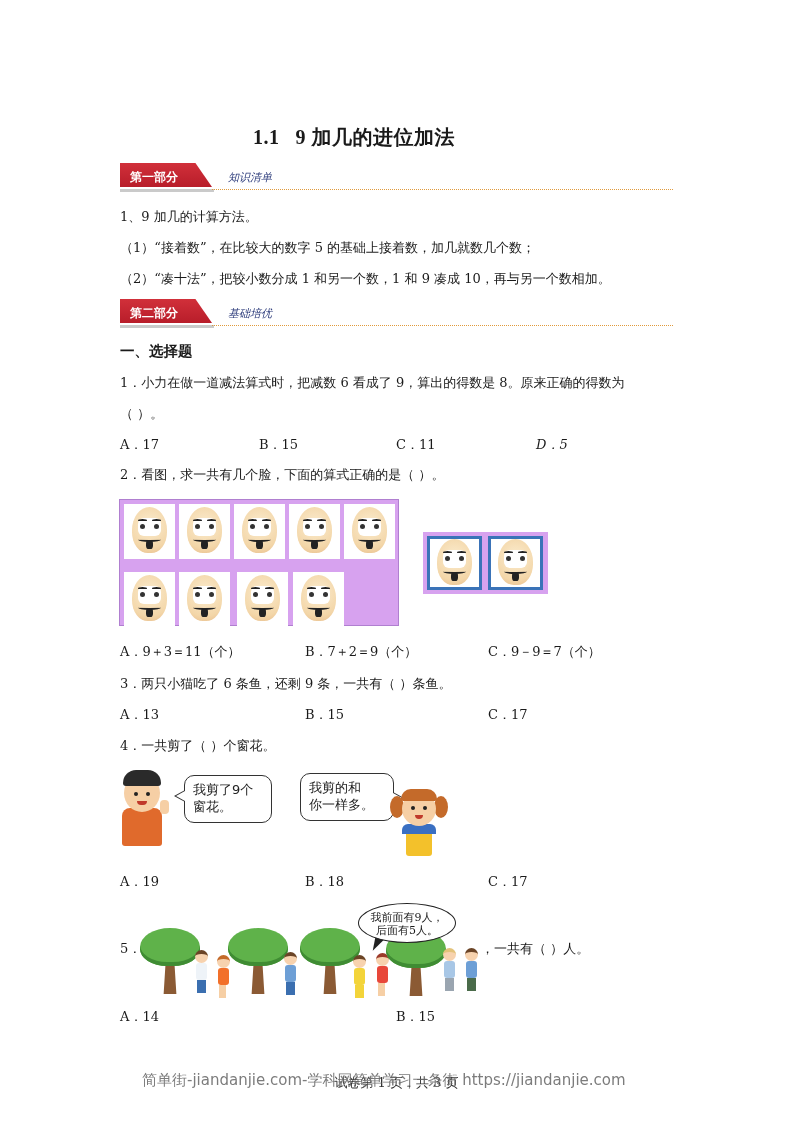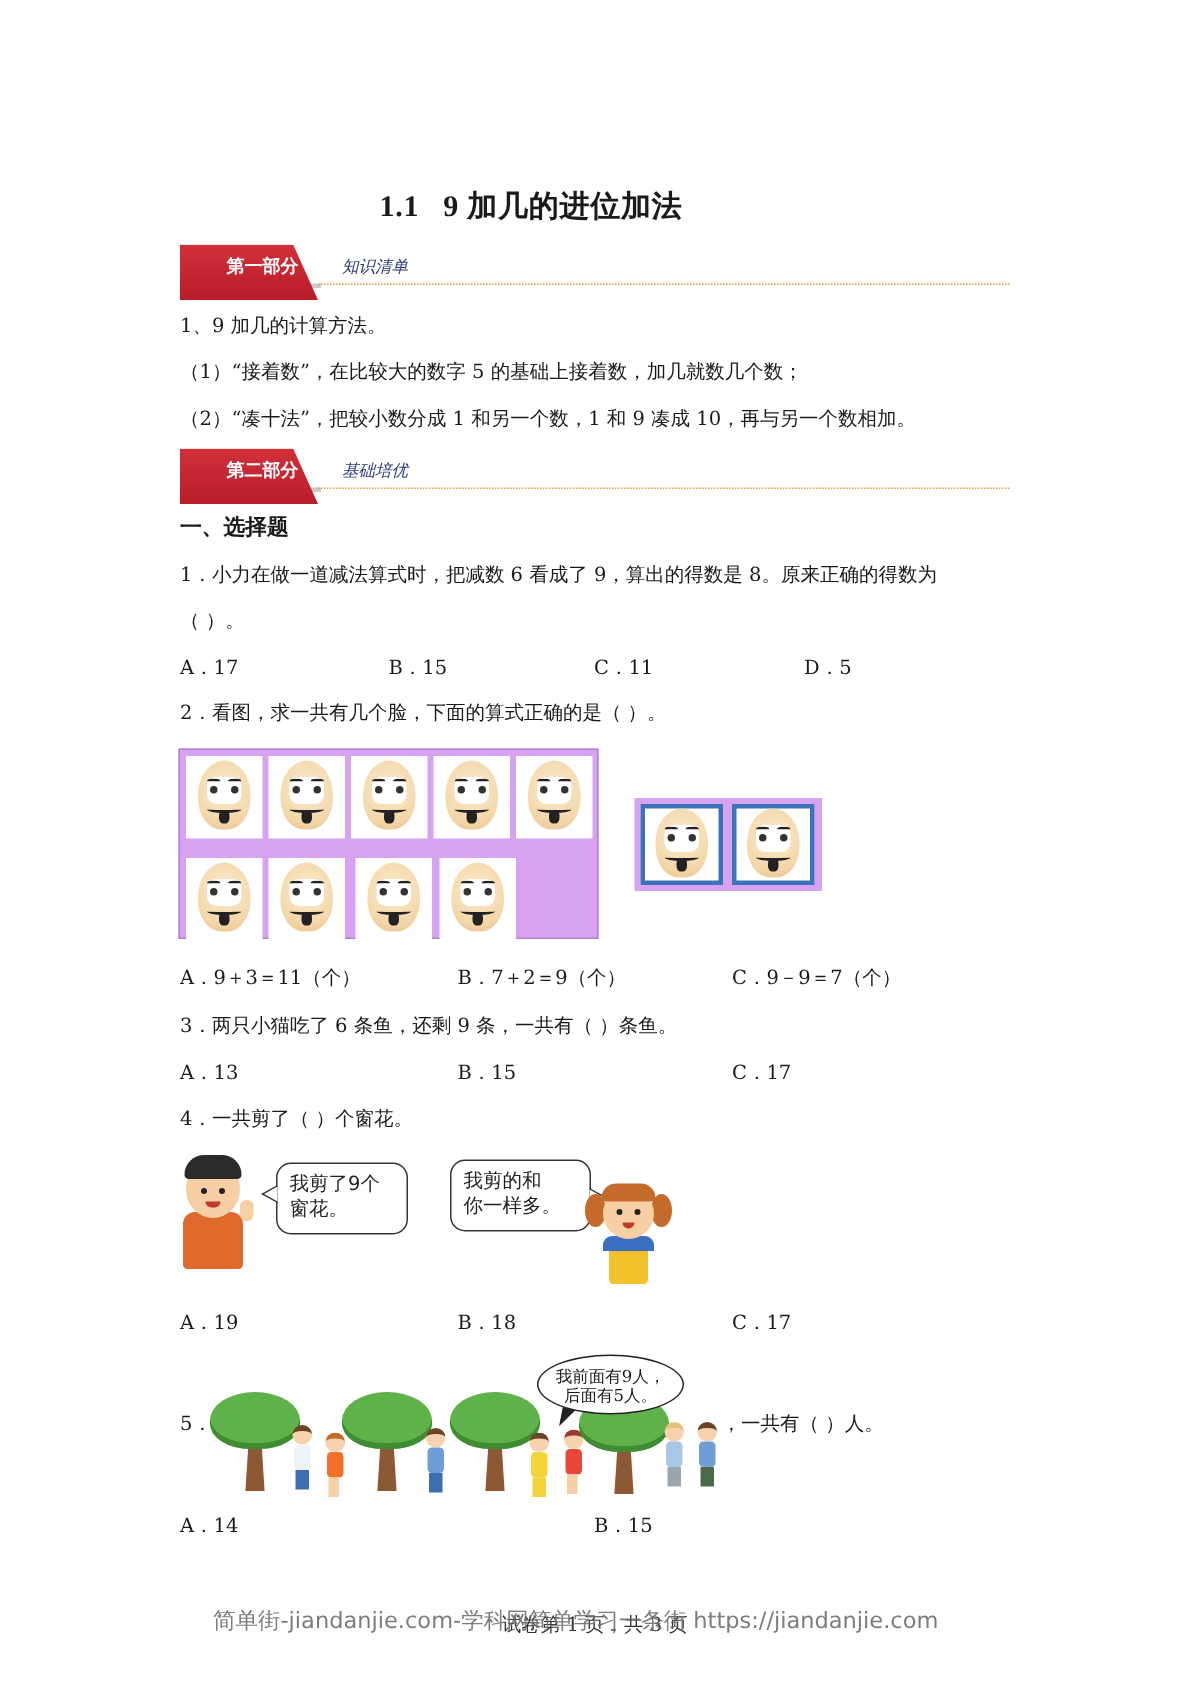--- a/index.html
+++ b/index.html
@@ -7,26 +7,26 @@
   body { position: relative; font-family: "DejaVu Serif", "Liberation Serif", serif; color: #1a1a1a; }
 
   .page-title {
     position: absolute; top: 124px; left: 0; width: 708px; text-align: center;
     font-family: "Liberation Serif", "DejaVu Serif", serif; font-weight: bold; font-size: 20px; letter-spacing: 0.5px;
   }
   .page-title .num { margin-right: 16px; }
 
   .section-header { position: absolute; left: 120px; width: 553px; height: 30px; }
   .section-tab {
-    position: absolute; left: 0; top: 0; width: 92px; height: 37px;
+    position: absolute; left: 0; top: 0; width: 92px; height: 24px;
     background: linear-gradient(180deg, #d1303a 0%, #b81d2a 100%);
     clip-path: polygon(0 0, 82% 0, 100% 100%, 0 100%);
     box-shadow: 0 2px 2px rgba(0,0,0,0.3);
     color: #fff; font-family: "DejaVu Sans", "Liberation Sans", sans-serif; font-weight: bold;
-    font-size: 12px; line-height: 28px; padding-left: 31px;
+    font-size: 12px; line-height: 28px; padding-left: 10px;
   }
   .section-shadow { position: absolute; left: 0; top: 26px; width: 94px; height: 3px; background: #8a8a8a; opacity: 0.45; }
   .section-sub {
     position: absolute; left: 108px; top: 7px; font-size: 11px; color: #2b3a7a;
     font-family: "DejaVu Serif", serif; font-style: italic;
   }
   .section-rule { position: absolute; left: 92px; right: 0; top: 26px; border-top: 1px dotted #e09a3c; }
 
   .line { position: absolute; left: 120px; font-size: 13px; white-space: nowrap; }
   .heading { position: absolute; left: 120px; font-size: 14.5px; font-weight: bold; font-family: Liberation Mono, monospace; }
@@ -128,21 +128,21 @@
   <div class="section-rule"></div>
 </div>
 
 <div class="heading" style="top:342px;">一、选择题</div>
 
 <div class="line" style="top:374px;">1．小力在做一道减法算式时，把减数 6 看成了 9，算出的得数是 8。原来正确的得数为</div>
 <div class="line" style="top:405px;">（    ）。</div>
 <div class="opt" style="left:120px; top:436px;">A．17</div>
 <div class="opt" style="left:259px; top:436px;">B．15</div>
 <div class="opt" style="left:396px; top:436px;">C．11</div>
-<div class="opt" style="left:536px; top:436px;">D．5</div>
+<div class="opt" style="left:536px; top:436px;font-style:italic;">D．5</div>
 
 <div class="line" style="top:466px;">2．看图，求一共有几个脸，下面的算式正确的是（    ）。</div>
 
 <div class="faces-box">
   <div class="face" style="left:4px; top:4px;">
       <div class="head"></div>
       <div class="mask"></div>
       <div class="brow" style="left:14px"></div>
       <div class="brow" style="left:28px"></div>
       <div class="eye" style="left:16px"></div>

